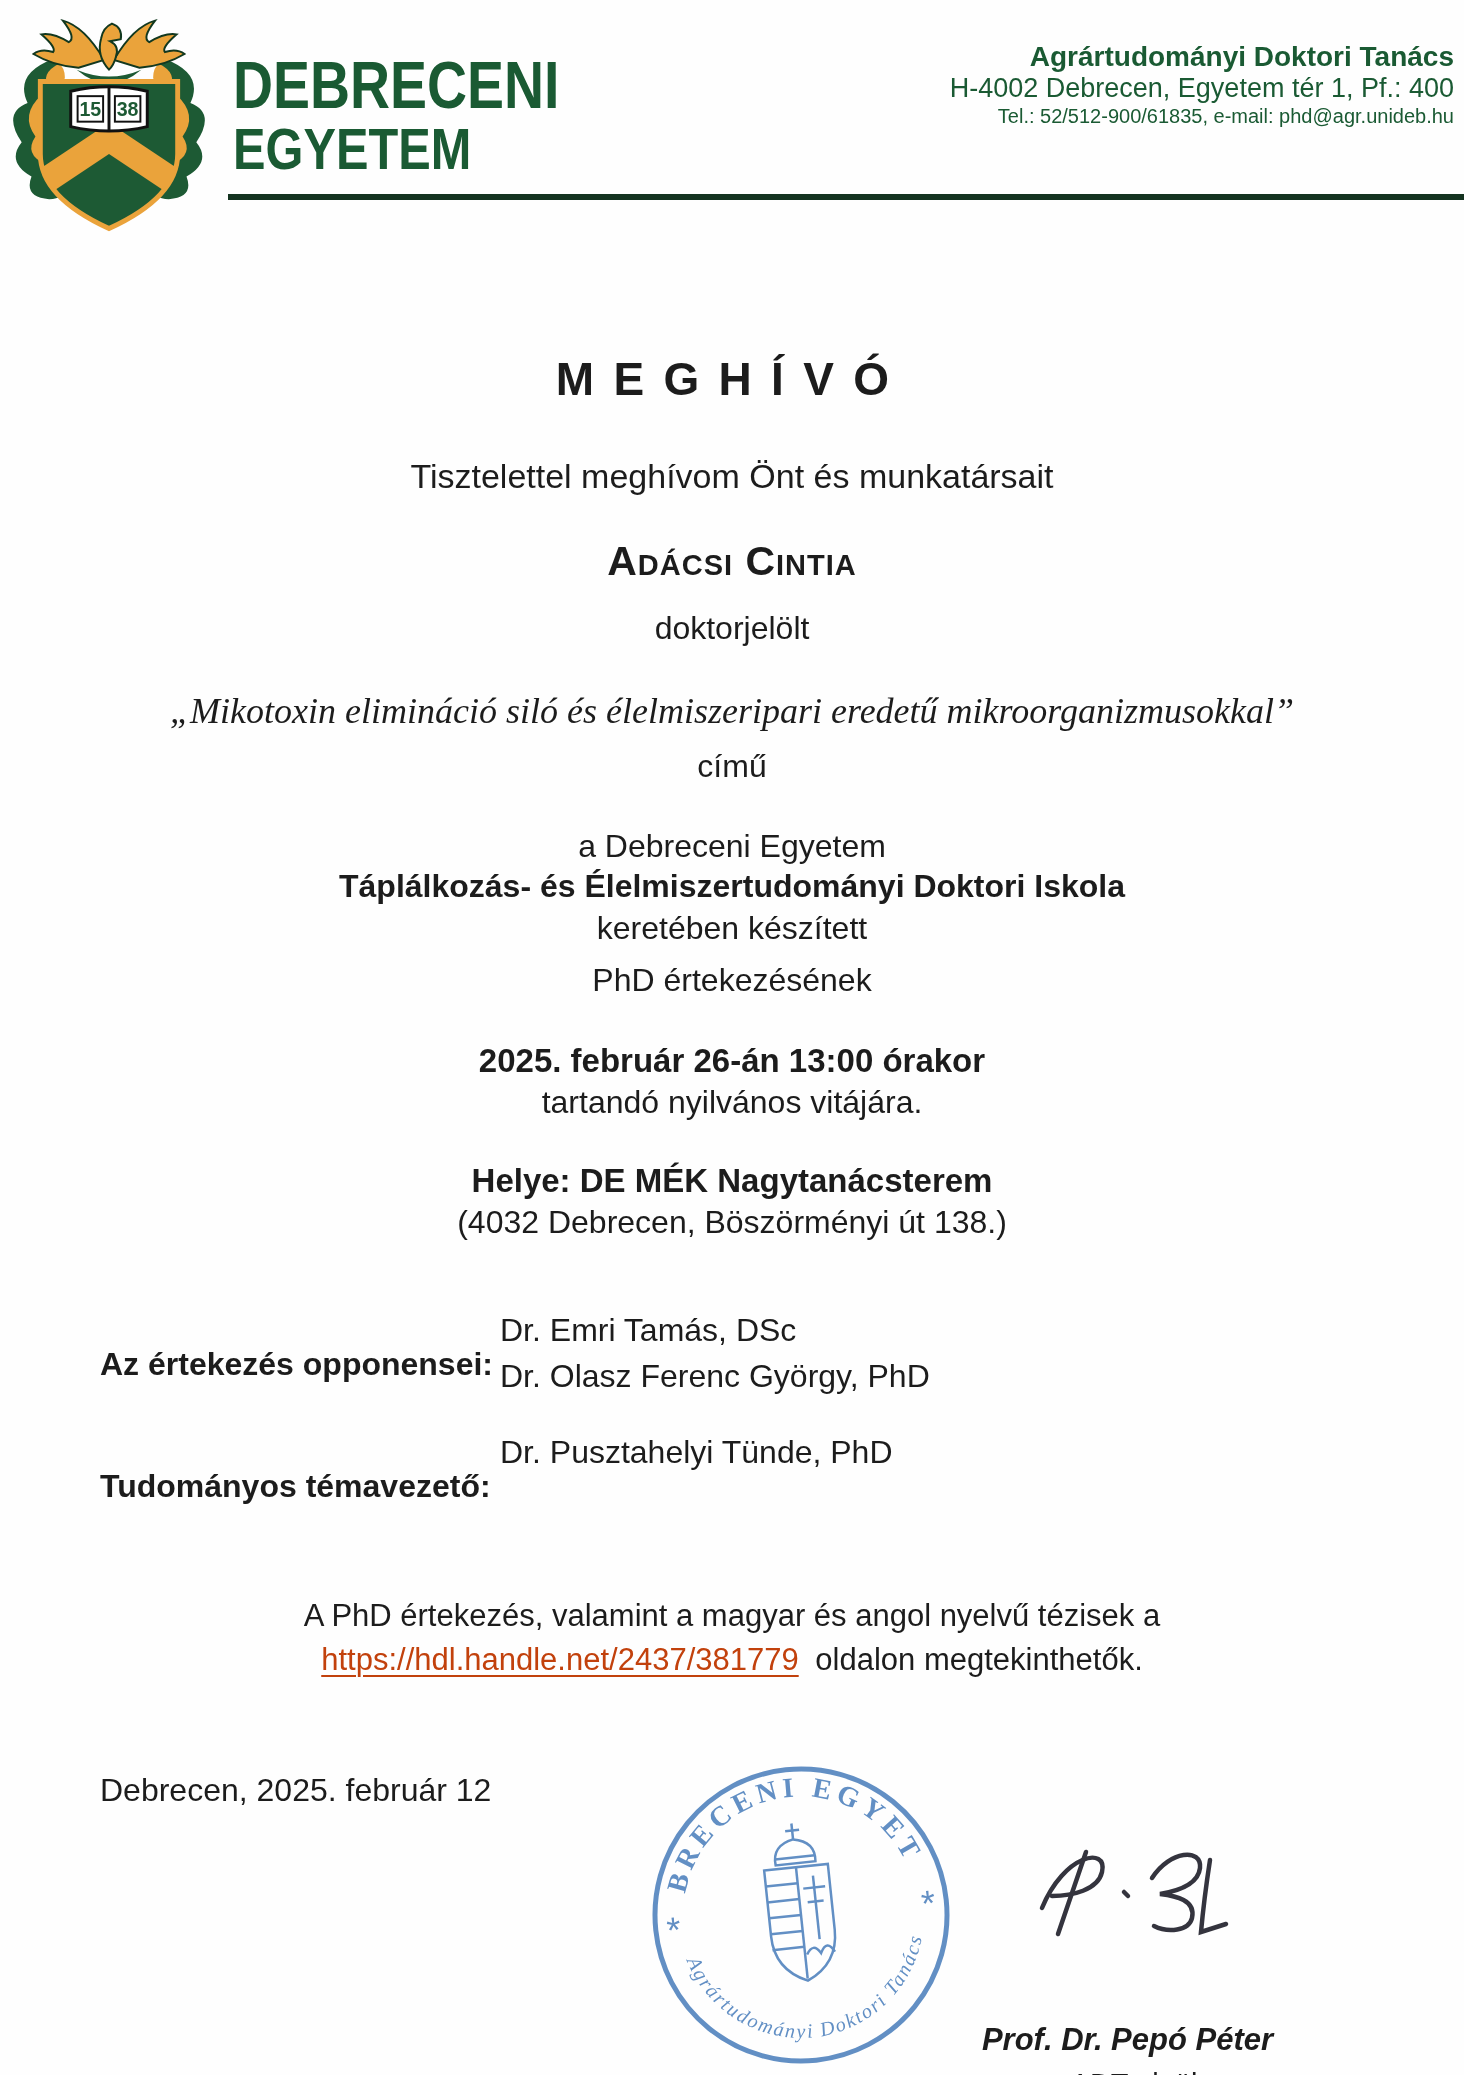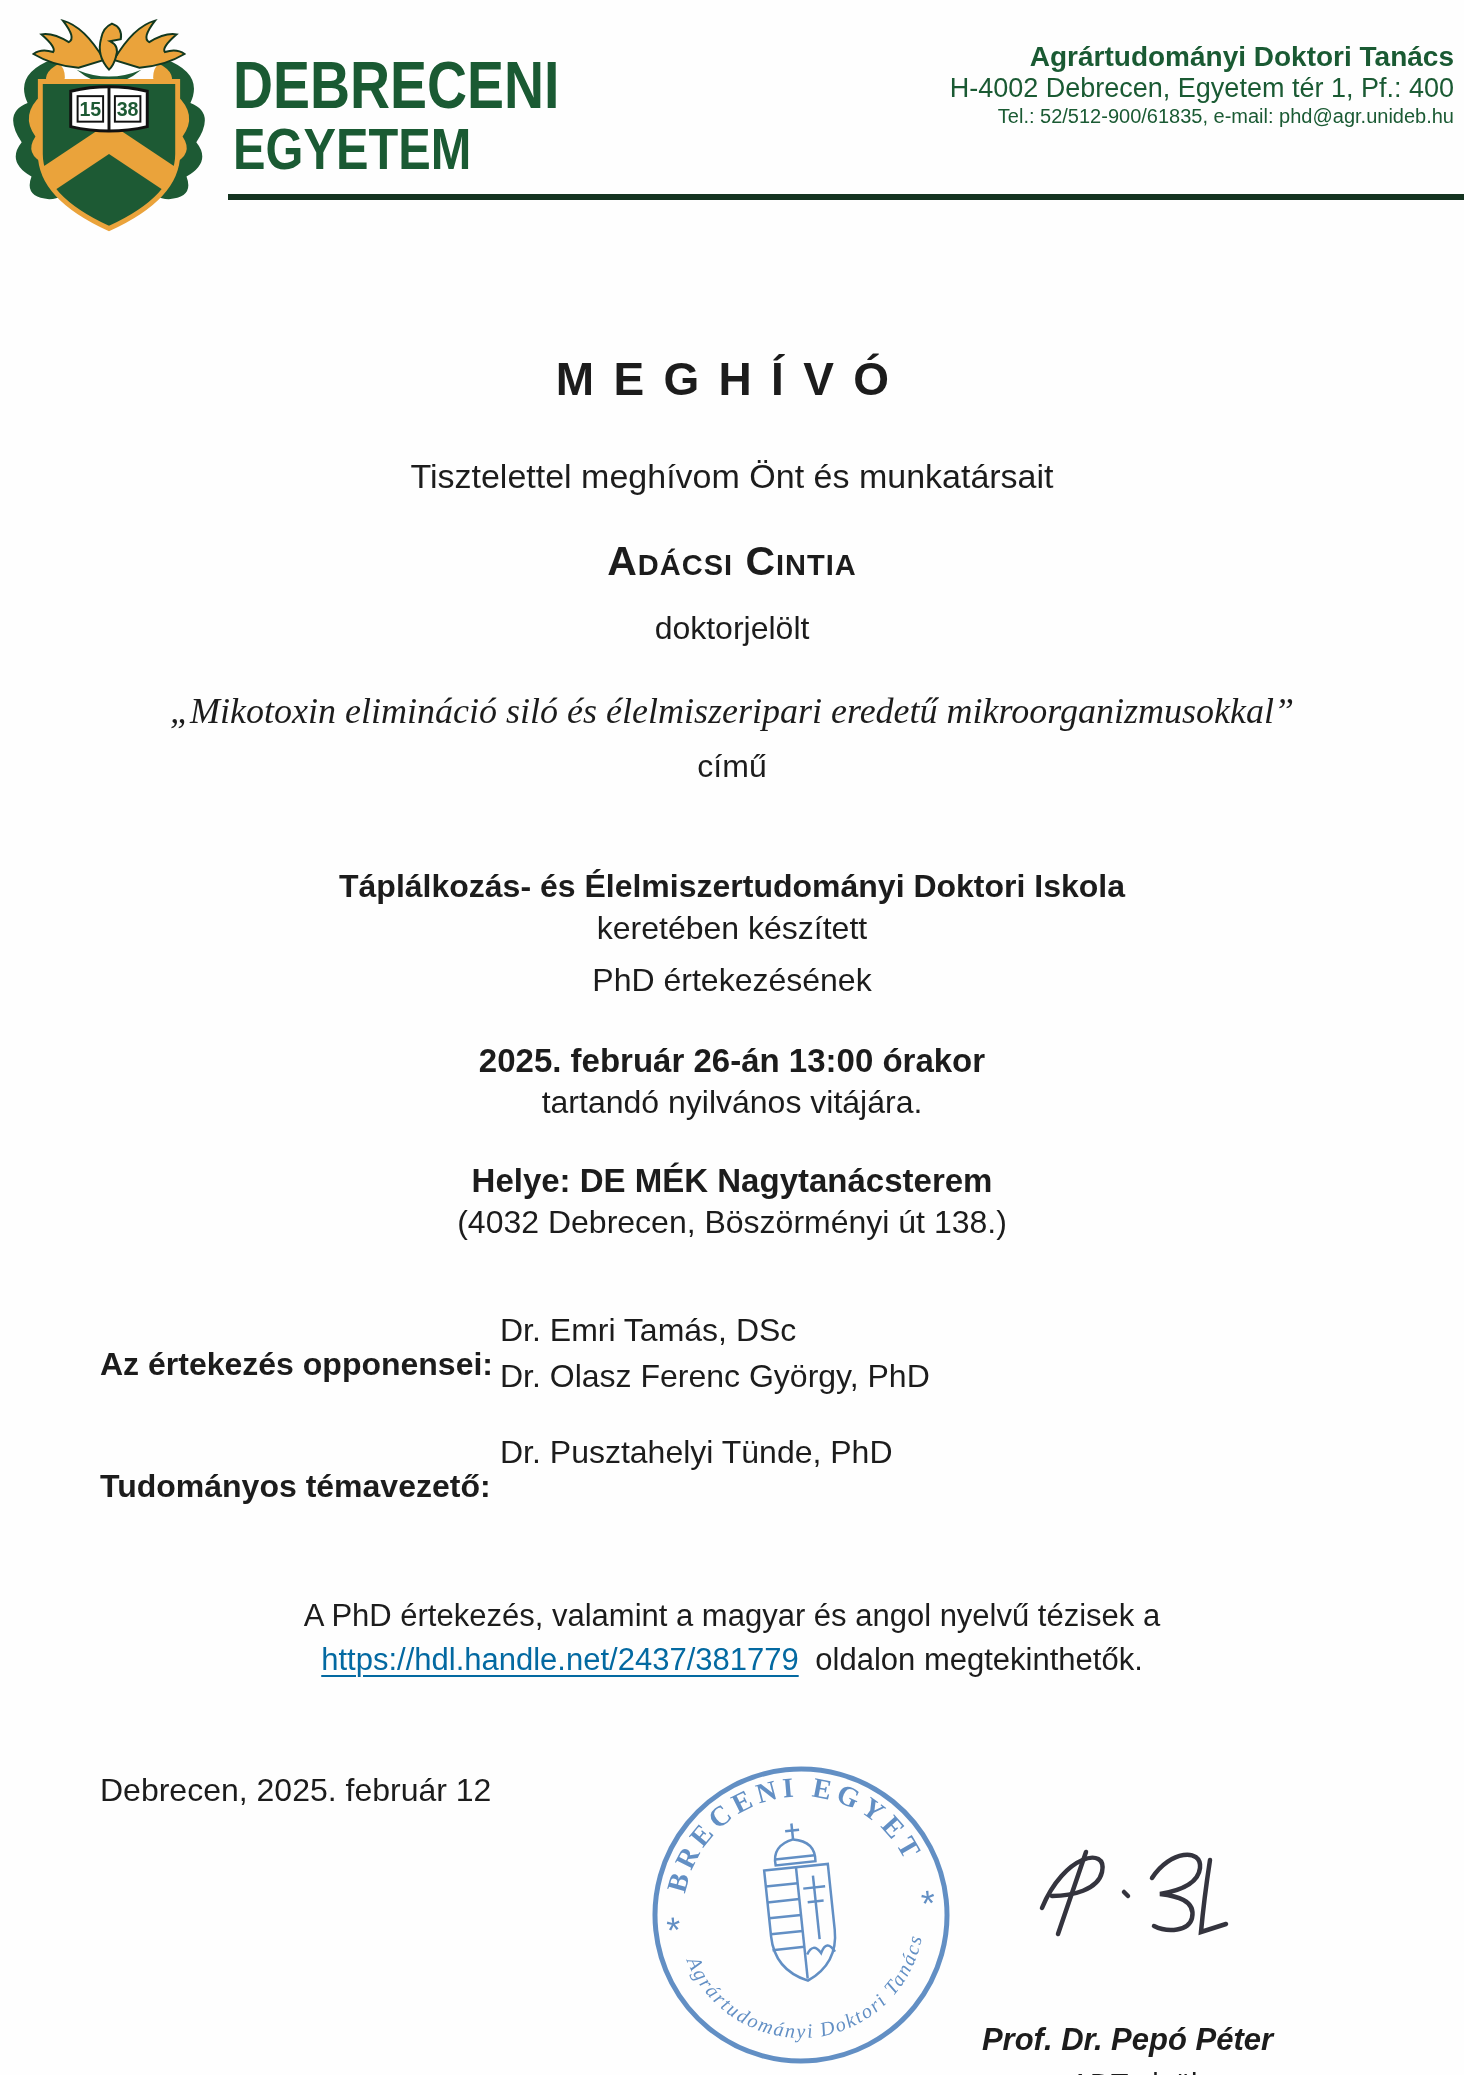--- a/index.html
+++ b/index.html
@@ -27,21 +27,21 @@
   .org3{top:910px; font-size:32px;}
   .phd{top:962px; font-size:32px;}
   .dt{top:1042px; font-size:33px; font-weight:bold;}
   .ev{top:1084px; font-size:32px;}
   .loc1{top:1162px; font-size:33px; font-weight:bold;}
   .loc2{top:1204px; font-size:32px;}
   .row-label{position:absolute; left:100px; font-size:32px; font-weight:bold;margin-top:34px;}
   .row-val{position:absolute; left:500px; font-size:32px;}
   .avail1{top:1598px; font-size:31px;}
   .avail2{top:1642px; font-size:31px;}
-  .doc-link{color:#0369a1; text-decoration:underline; text-decoration-thickness:2px; text-underline-offset:5px;}
+  .doc-link{color:#c2410c; text-decoration:underline; text-decoration-thickness:2px; text-underline-offset:5px;}
   .date-line{position:absolute; left:100px; top:1772px; font-size:32px;}
   .signer{position:absolute; left:955px; width:345px; text-align:center;margin-top:48px;}
   .signer-name{top:1974px; font-size:31px; font-weight:bold; font-style:italic;}
   .signer-role{top:2020px; font-size:29px;}
   .logo-svg{position:absolute; left:6px; top:4px;}
   .stamp-svg{position:absolute; left:648px; top:1762px; opacity:0.88;}
   .sig-svg{position:absolute; left:1012px; top:1836px;}
 </style>
 </head>
 <body>
@@ -103,20 +103,21 @@
   </div>
 
   <div class="rule"></div>
 
   <div class="center title">MEGHÍVÓ</div>
   <div class="center intro">Tisztelettel meghívom Önt és munkatársait</div>
   <div class="center cand-name">Adácsi Cintia</div>
   <div class="center cand-role">doktorjelölt</div>
   <div class="center quote">„Mikotoxin elimináció siló és élelmiszeripari eredetű mikroorganizmusokkal”</div>
   <div class="center quote-suffix">című</div>
+  <div class="center org1">a Debreceni Egyetem</div>
   <div class="center org2">Táplálkozás- és Élelmiszertudományi Doktori Iskola</div>
   <div class="center org3">keretében készített</div>
   <div class="center phd">PhD értekezésének</div>
   <div class="center dt">2025. február 26-án 13:00 órakor</div>
   <div class="center ev">tartandó nyilvános vitájára.</div>
   <div class="center loc1">Helye: DE MÉK Nagytanácsterem</div>
   <div class="center loc2">(4032 Debrecen, Böszörményi út 138.)</div>
 
   <div class="row-label" style="top:1312px;">Az értekezés opponensei:</div>
   <div class="row-val" style="top:1312px;">Dr. Emri Tamás, DSc</div>

